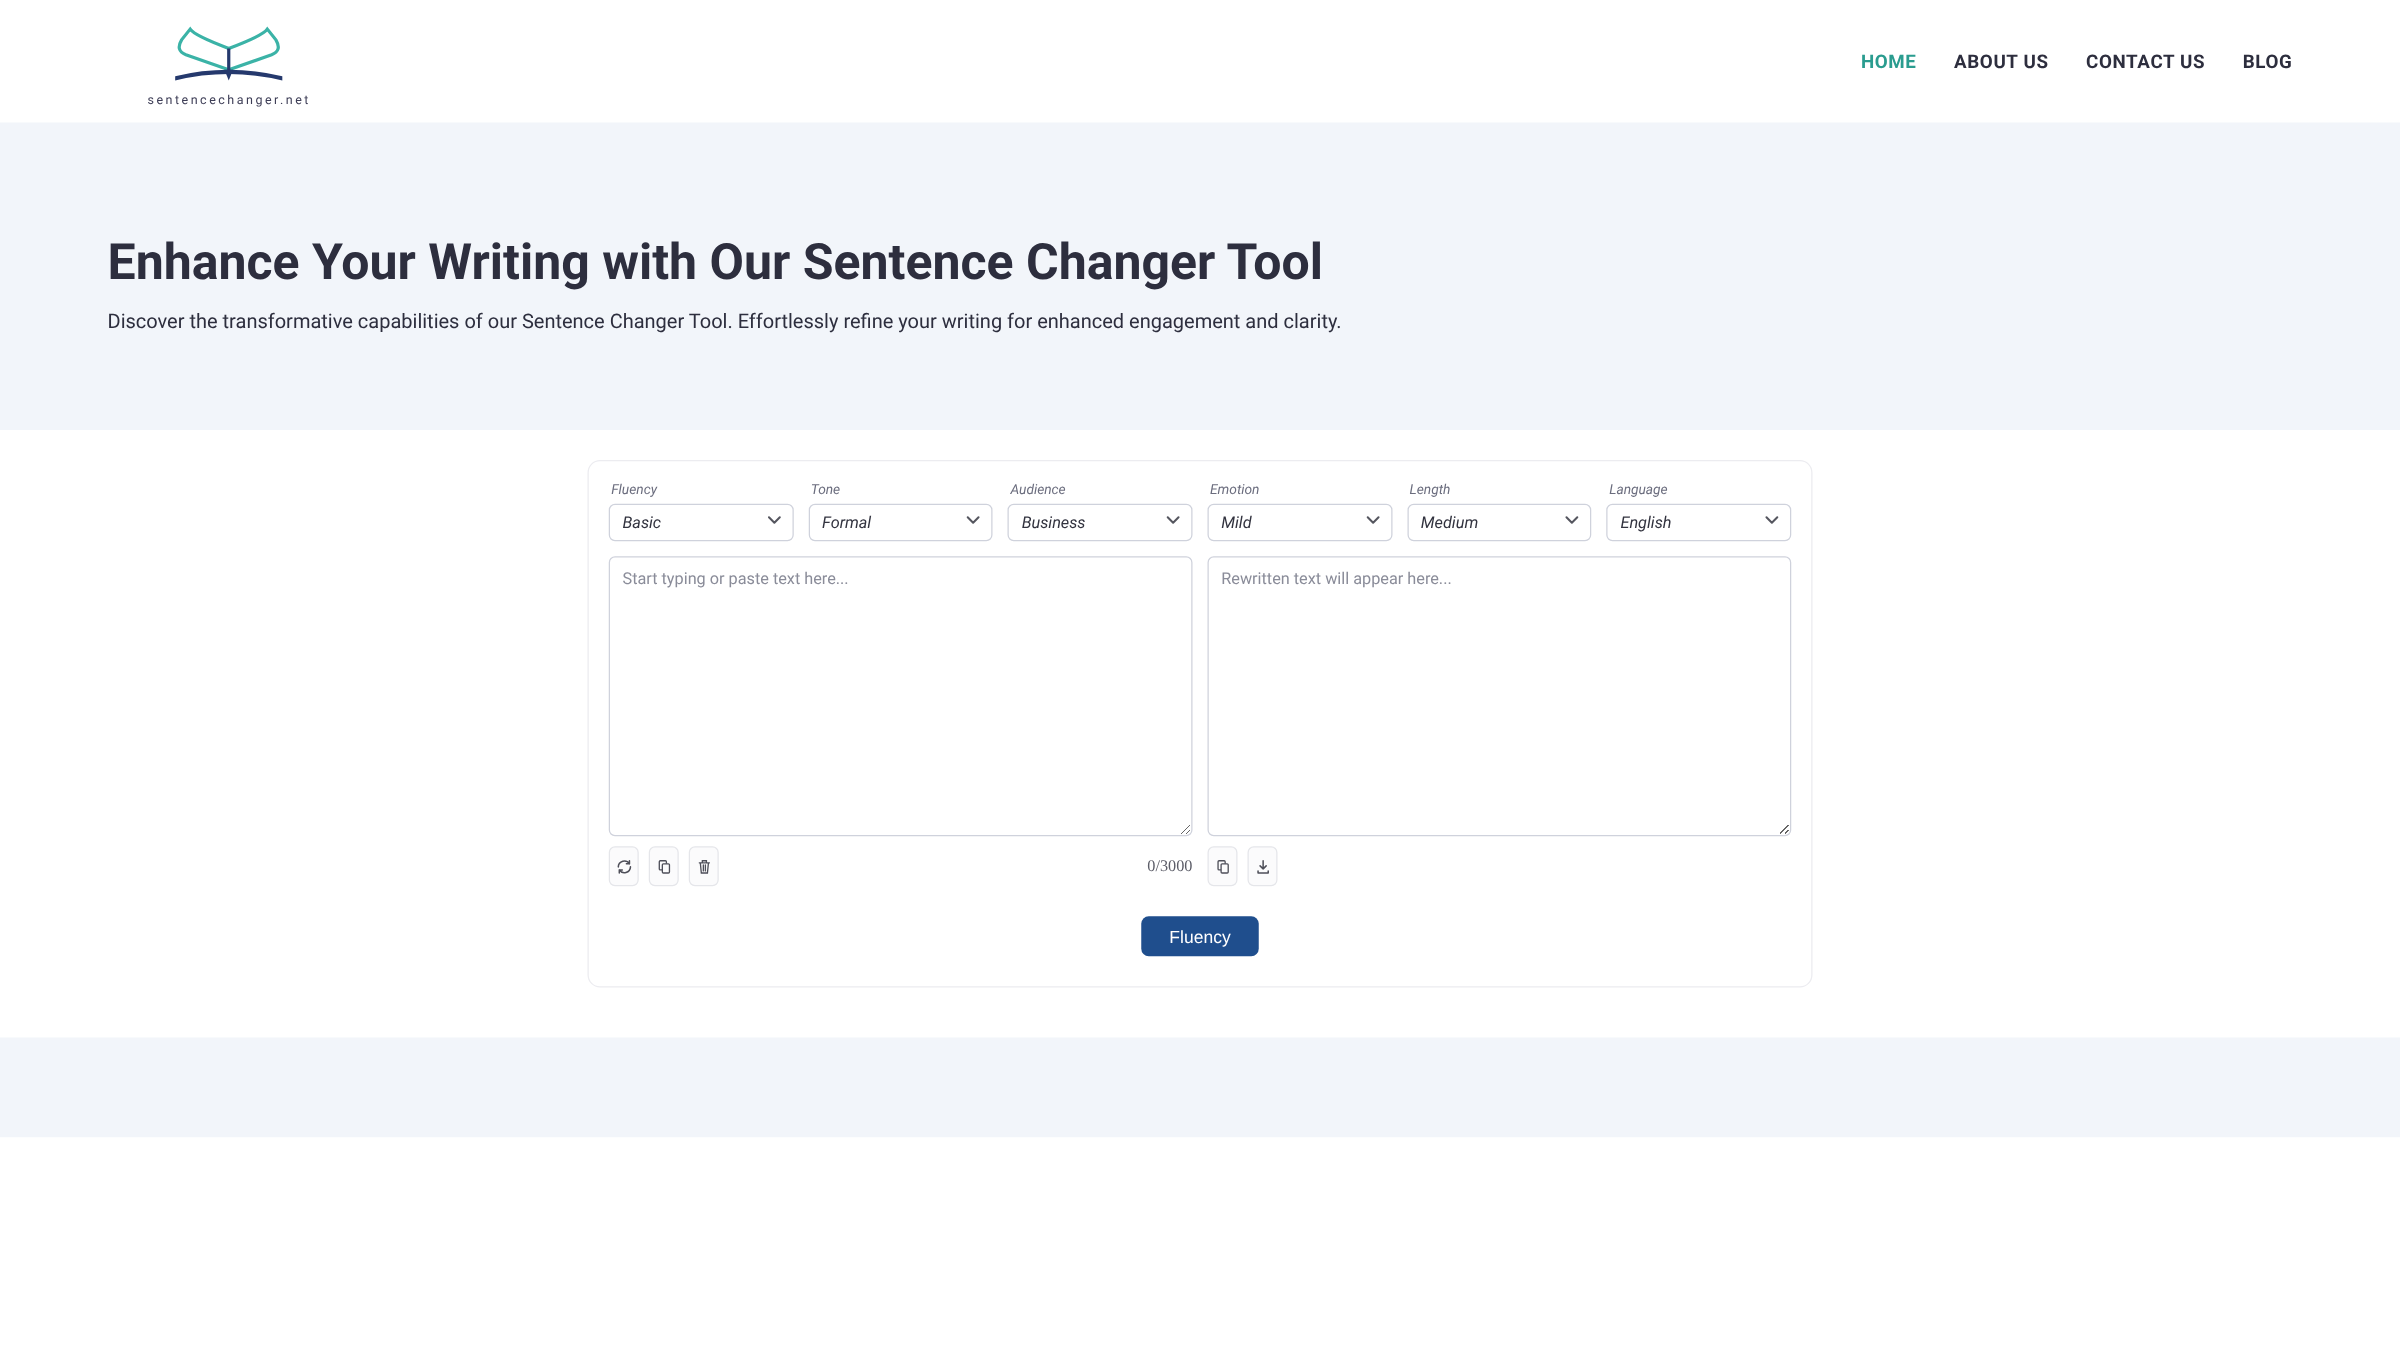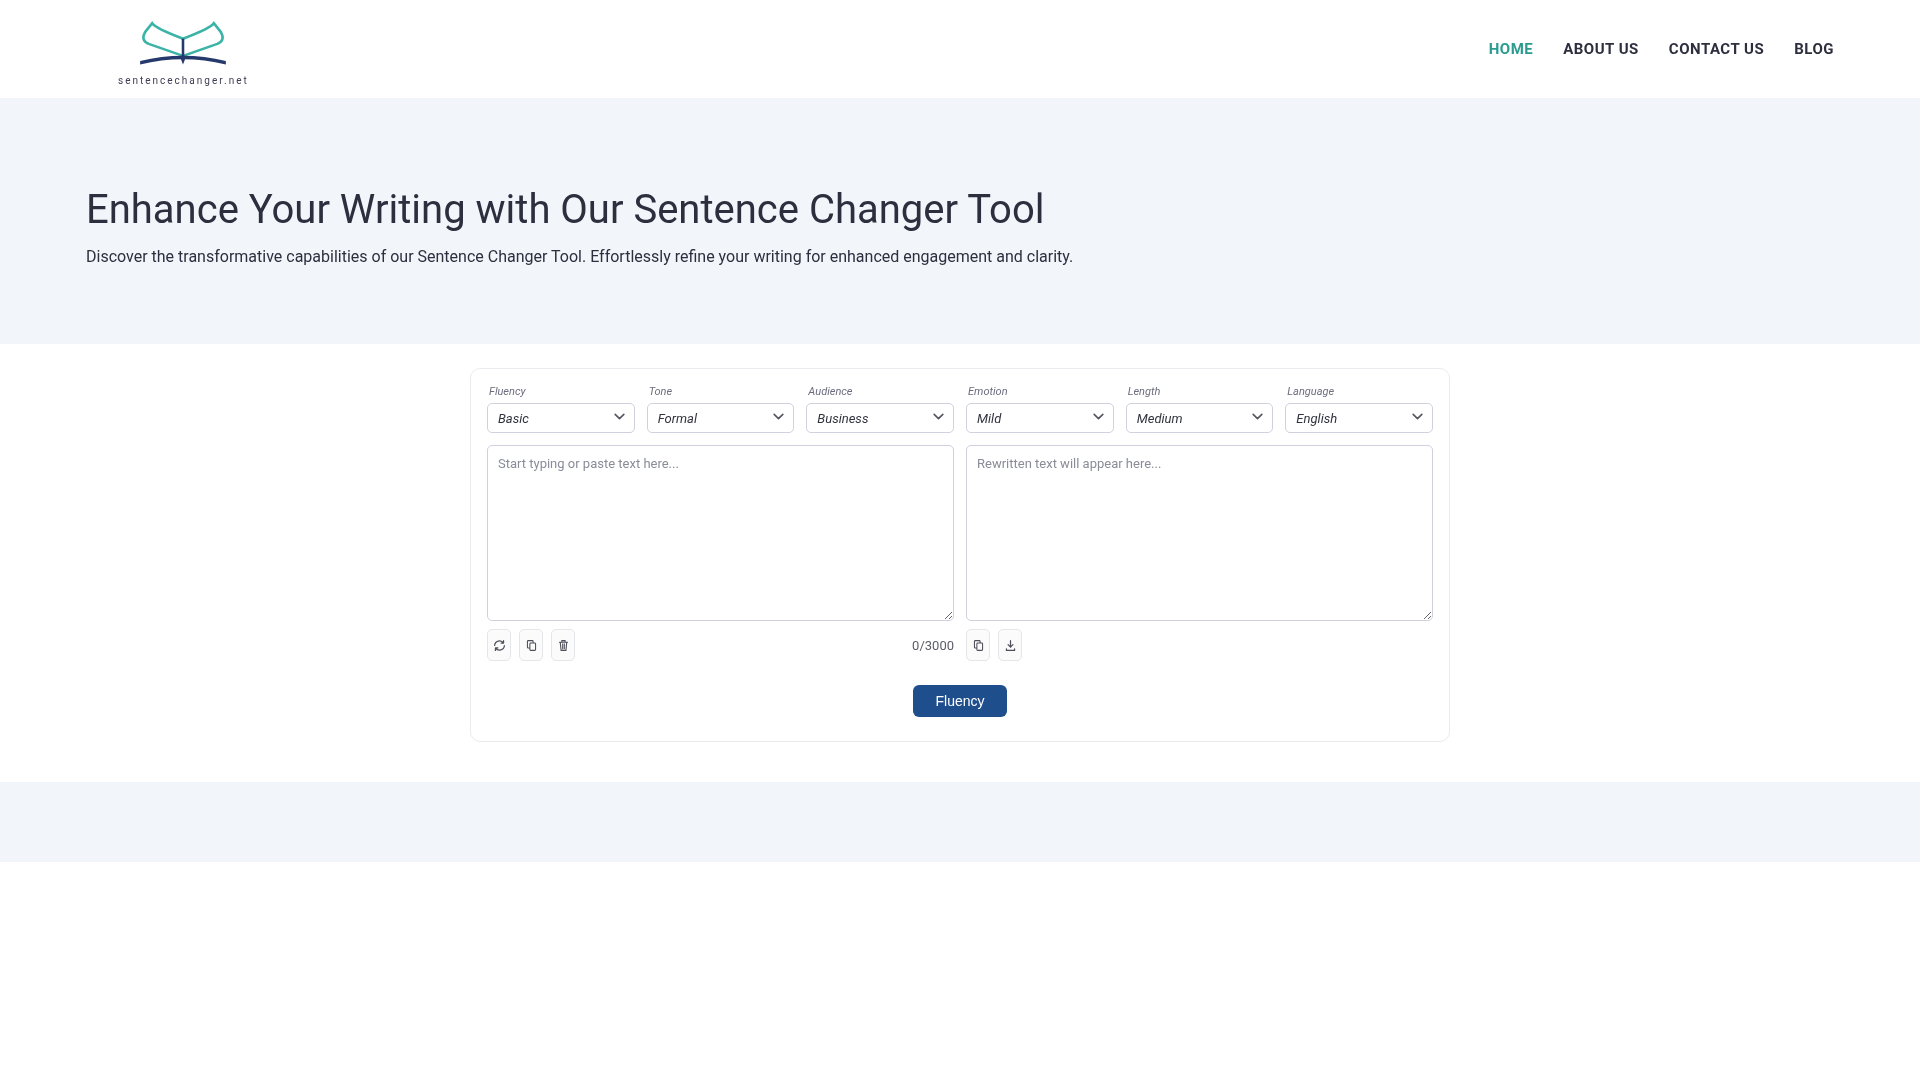--- a/index.html
+++ b/index.html
@@ -42,21 +42,21 @@
       color: #2d2e3e;
       cursor: pointer;
     }
     .nav-link.active { color: #2a9c8f; }
     .hero {
       background: #f2f5fa;
       padding: 88px 86px 78px;
     }
     .hero-title {
       font-size: 40px;
-      font-weight: 400;
+      font-weight: 700;
       color: #2d2e3e;
       margin-bottom: 14px;
     }
     .hero-subtitle {
       font-size: 16px;
       color: #2d2e3e;
       font-weight: 400;
     }
     .main { background: #fff; padding-top: 24px; padding-bottom: 40px; }
     .tool-card {
@@ -96,31 +96,31 @@
     .chevron {
       position: absolute;
       right: 8px;
       top: 50%;
       transform: translateY(-50%);
       color: #55565f;
     }
     .textareas-row { display: flex; gap: 12px; margin-bottom: 8px; }
     .textarea {
       flex: 1;
-      height: 176px;
+      height: 224px;
       border: 1px solid #cfd2dc;
       border-radius: 5px;
       padding: 10px;
       font-size: 13px;
       font-family: inherit;
       resize: both;
       color: #32333f;
     }
     .textarea::placeholder { color: #8a8c99; }
-    .actions-row { display: flex; gap: 12px; margin-bottom: 24px; }
+    .actions-row { display: flex; gap: 12px; margin-bottom: 24px; font-family: Liberation Serif, serif; }
     .actions-left, .actions-right { flex: 1; display: flex; align-items: center; }
     .icon-btn {
       width: 24px;
       height: 32px;
       border: 1px solid #e5e6ea;
       background: #fbfbfc;
       border-radius: 5px;
       display: flex;
       align-items: center;
       justify-content: center;

